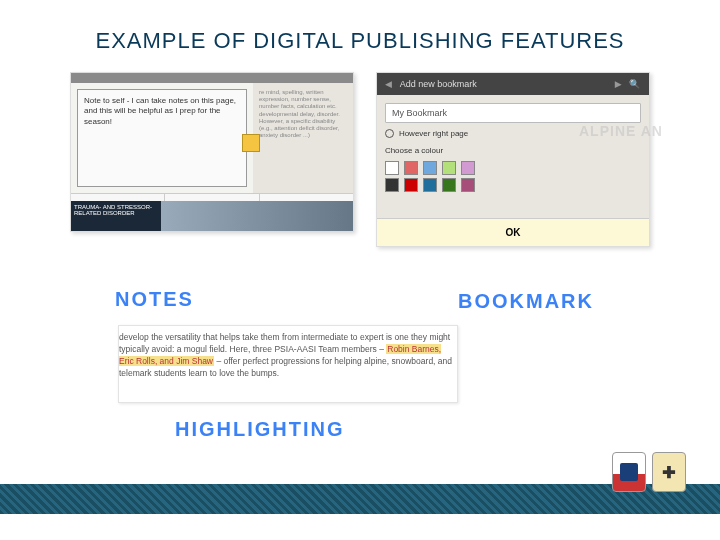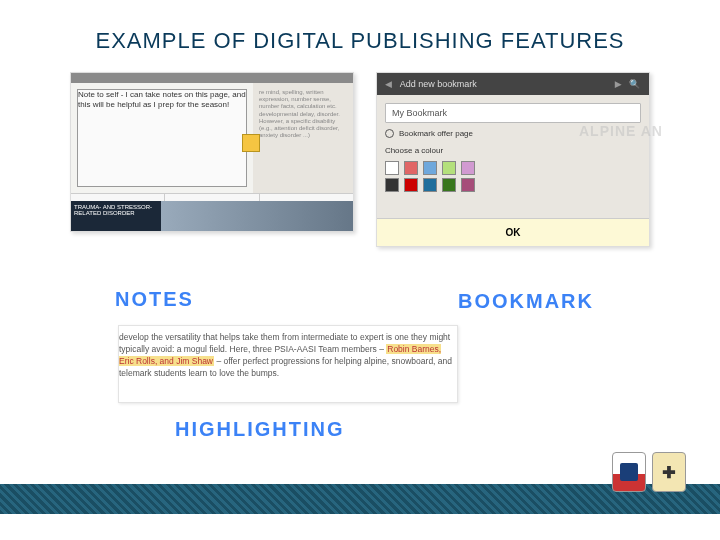--- a/index.html
+++ b/index.html
@@ -4,21 +4,21 @@
 <style>
   *{box-sizing:border-box;margin:0;padding:0}
   body{width:720px;height:540px;background:#fff;font-family:Arial,Helvetica,sans-serif;position:relative;overflow:hidden}
   .slide-title{font-size:22px;font-weight:400;color:#0a3a5a;letter-spacing:1px;text-align:center;padding:28px 0 18px}
   .row{display:flex;gap:22px;padding:0 70px}
   .shot{background:#f3f3f0;border:1px solid #ddd;box-shadow:2px 2px 4px rgba(0,0,0,.15)}
   
   .notes-shot{width:290px;height:160px;position:relative;overflow:hidden}
   .notes-head{height:10px;background:#8a8a8a}
   .notes-body{display:flex;height:110px}
-  .notes-pad{width:170px;background:#fafafa;border:1px solid #999;margin:6px;font-size:8px;color:#333;line-height:1.3;position:relative}
+  .notes-pad{width:170px;background:#fafafa;border:1px solid #999;margin:6px;padding:6px;font-size:8px;color:#333;line-height:1.3;position:relative}
   .notes-fill{flex:1;background:#e8e5df;font-size:6px;color:#888;padding:6px;line-height:1.2}
   .sticky{position:absolute;right:-14px;top:44px;width:18px;height:18px;background:#f5c542;border:1px solid #b8941f}
   .notes-btns{display:flex;border-top:1px solid #ccc;height:26px}
   .notes-btns div{flex:1;display:flex;align-items:center;justify-content:center;font-size:9px;border-right:1px solid #ccc;background:#f7f7f7}
   .notes-btns div:last-child{border-right:none}
   .notes-btns .del{color:#c0392b}
   .notes-btns .ok{font-weight:700}
   .notes-strip{position:absolute;bottom:0;left:0;right:0;height:30px;display:flex}
   .strip-dark{width:90px;background:#1b2838;color:#fff;font-size:6px;padding:3px;line-height:1}
   .strip-img{flex:1;background:linear-gradient(90deg,#9ab 0%,#678 100%)}
@@ -88,21 +88,21 @@
       <span class="arrow">◀</span>
       <span>Add new bookmark</span>
       <span class="arrow" style="margin-left:auto">▶</span>
       <span class="arrow">🔍</span>
     </div>
     <div class="bm-body">
       <div class="bm-ghost">ALPINE AN</div>
       <div class="bm-input">My Bookmark</div>
       <div class="bm-radio">
           <span class="dot"></span>
-          <span>Bookmark offer page</span>
+          <span>However right page</span>
         </div>
       <div class="bm-label">Choose a colour</div>
       <div class="swatches" id="swatches">
           <div class="swatch-row">
             <div class="swatch" style="background: rgb(255, 255, 255);"></div>
             <div class="swatch" style="background: rgb(224, 102, 102);"></div>
             <div class="swatch" style="background: rgb(111, 168, 220);"></div>
             <div class="swatch" style="background: rgb(180, 224, 124);"></div>
             <div class="swatch" style="background: rgb(209, 154, 209);"></div>
           </div>

